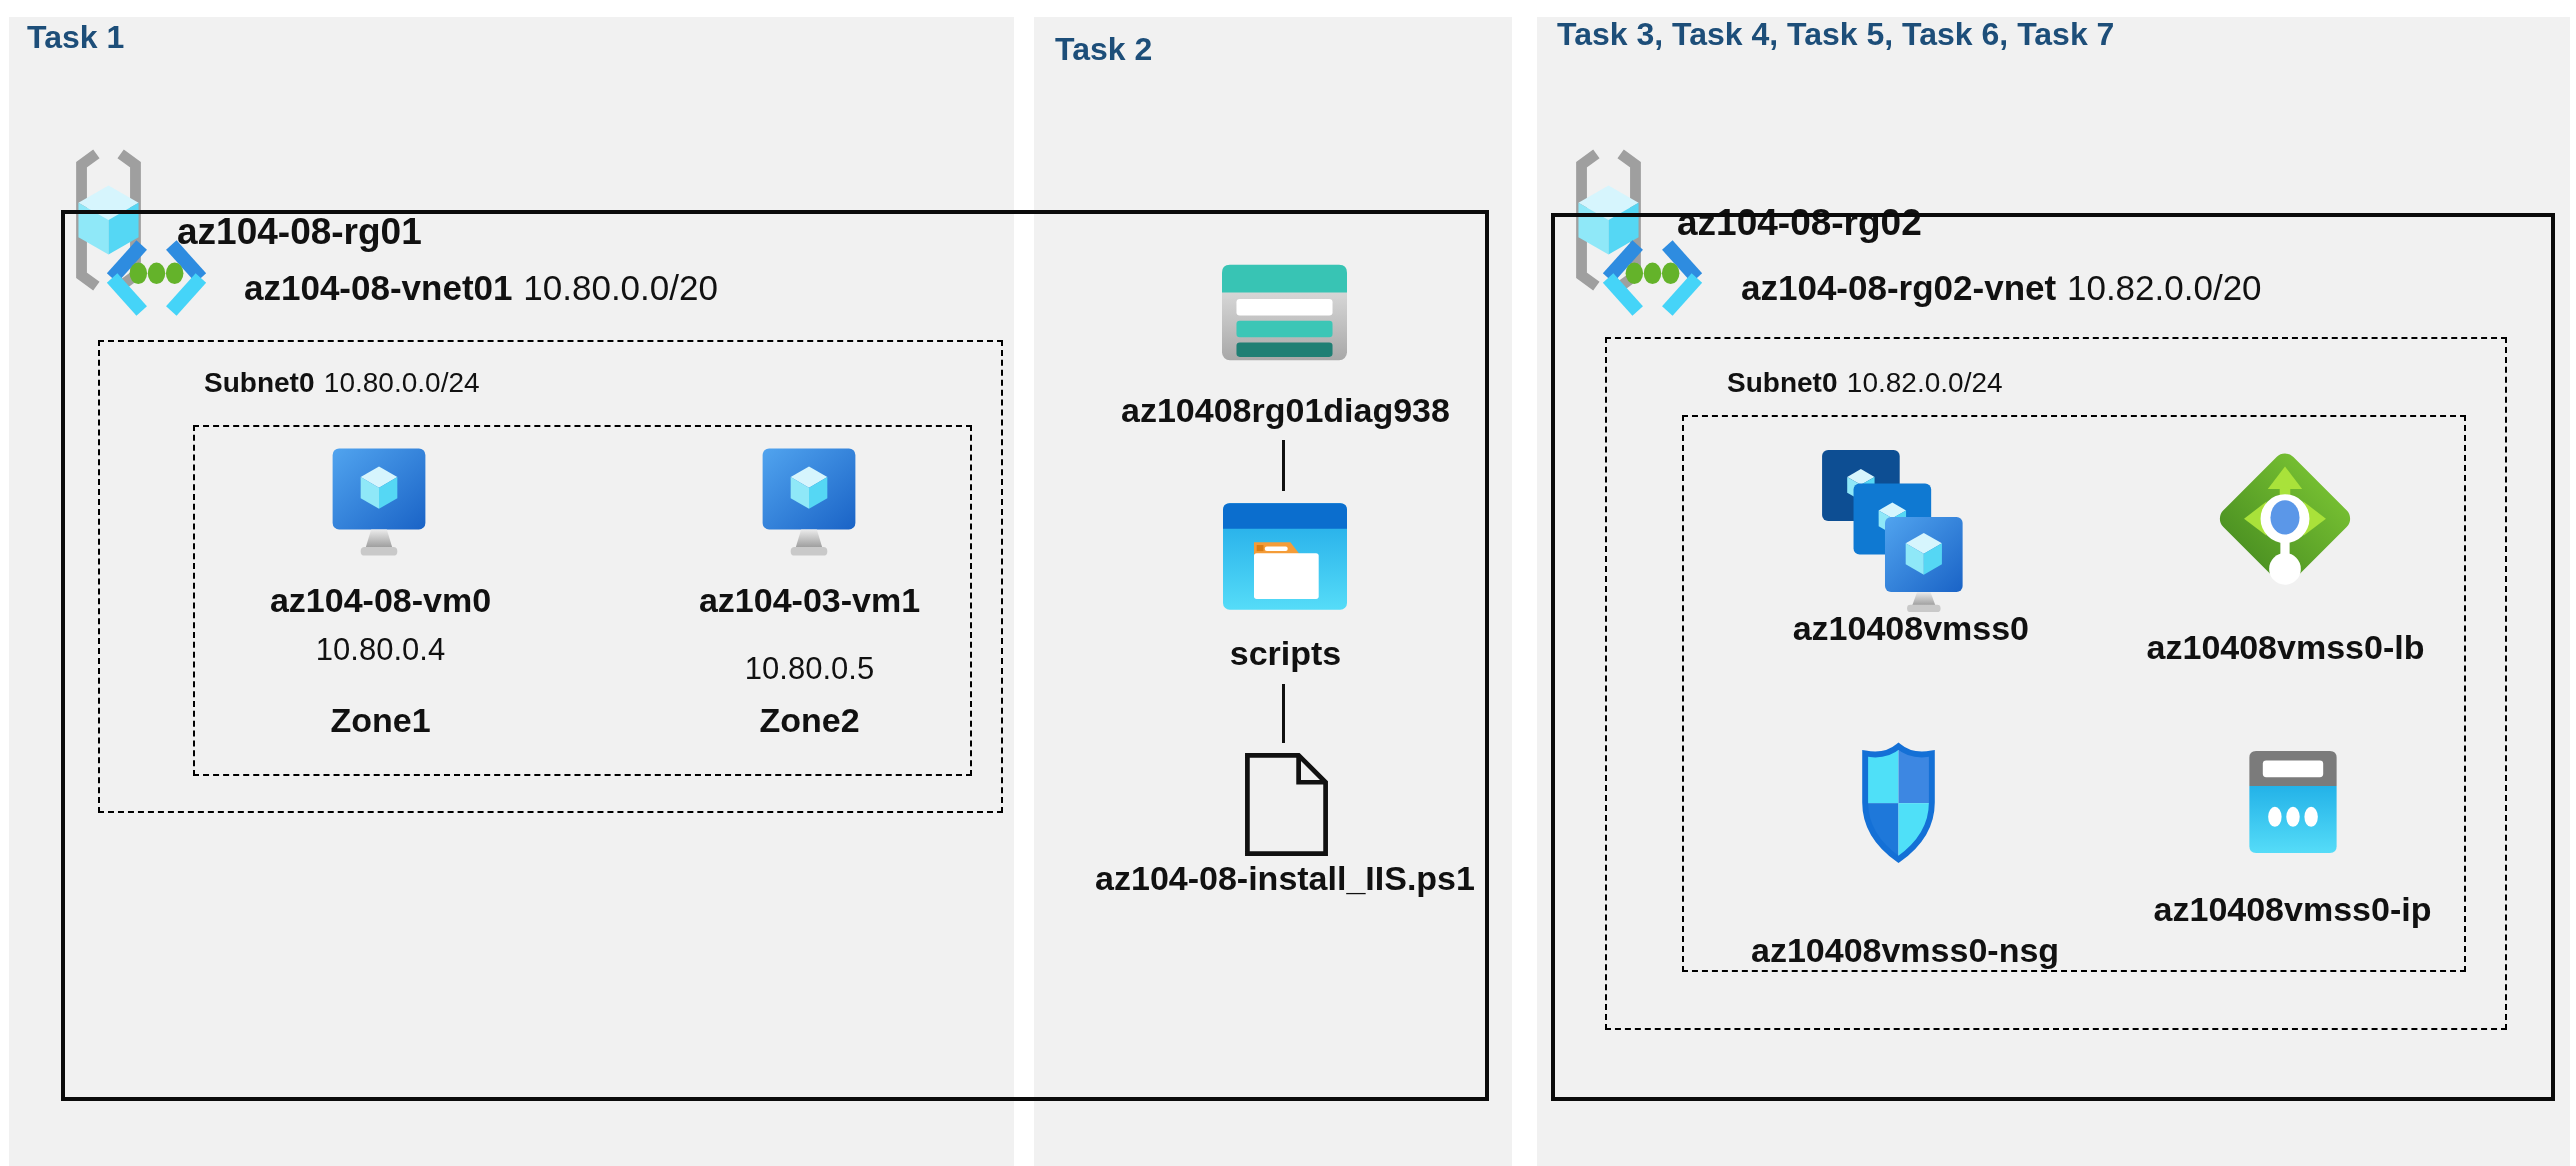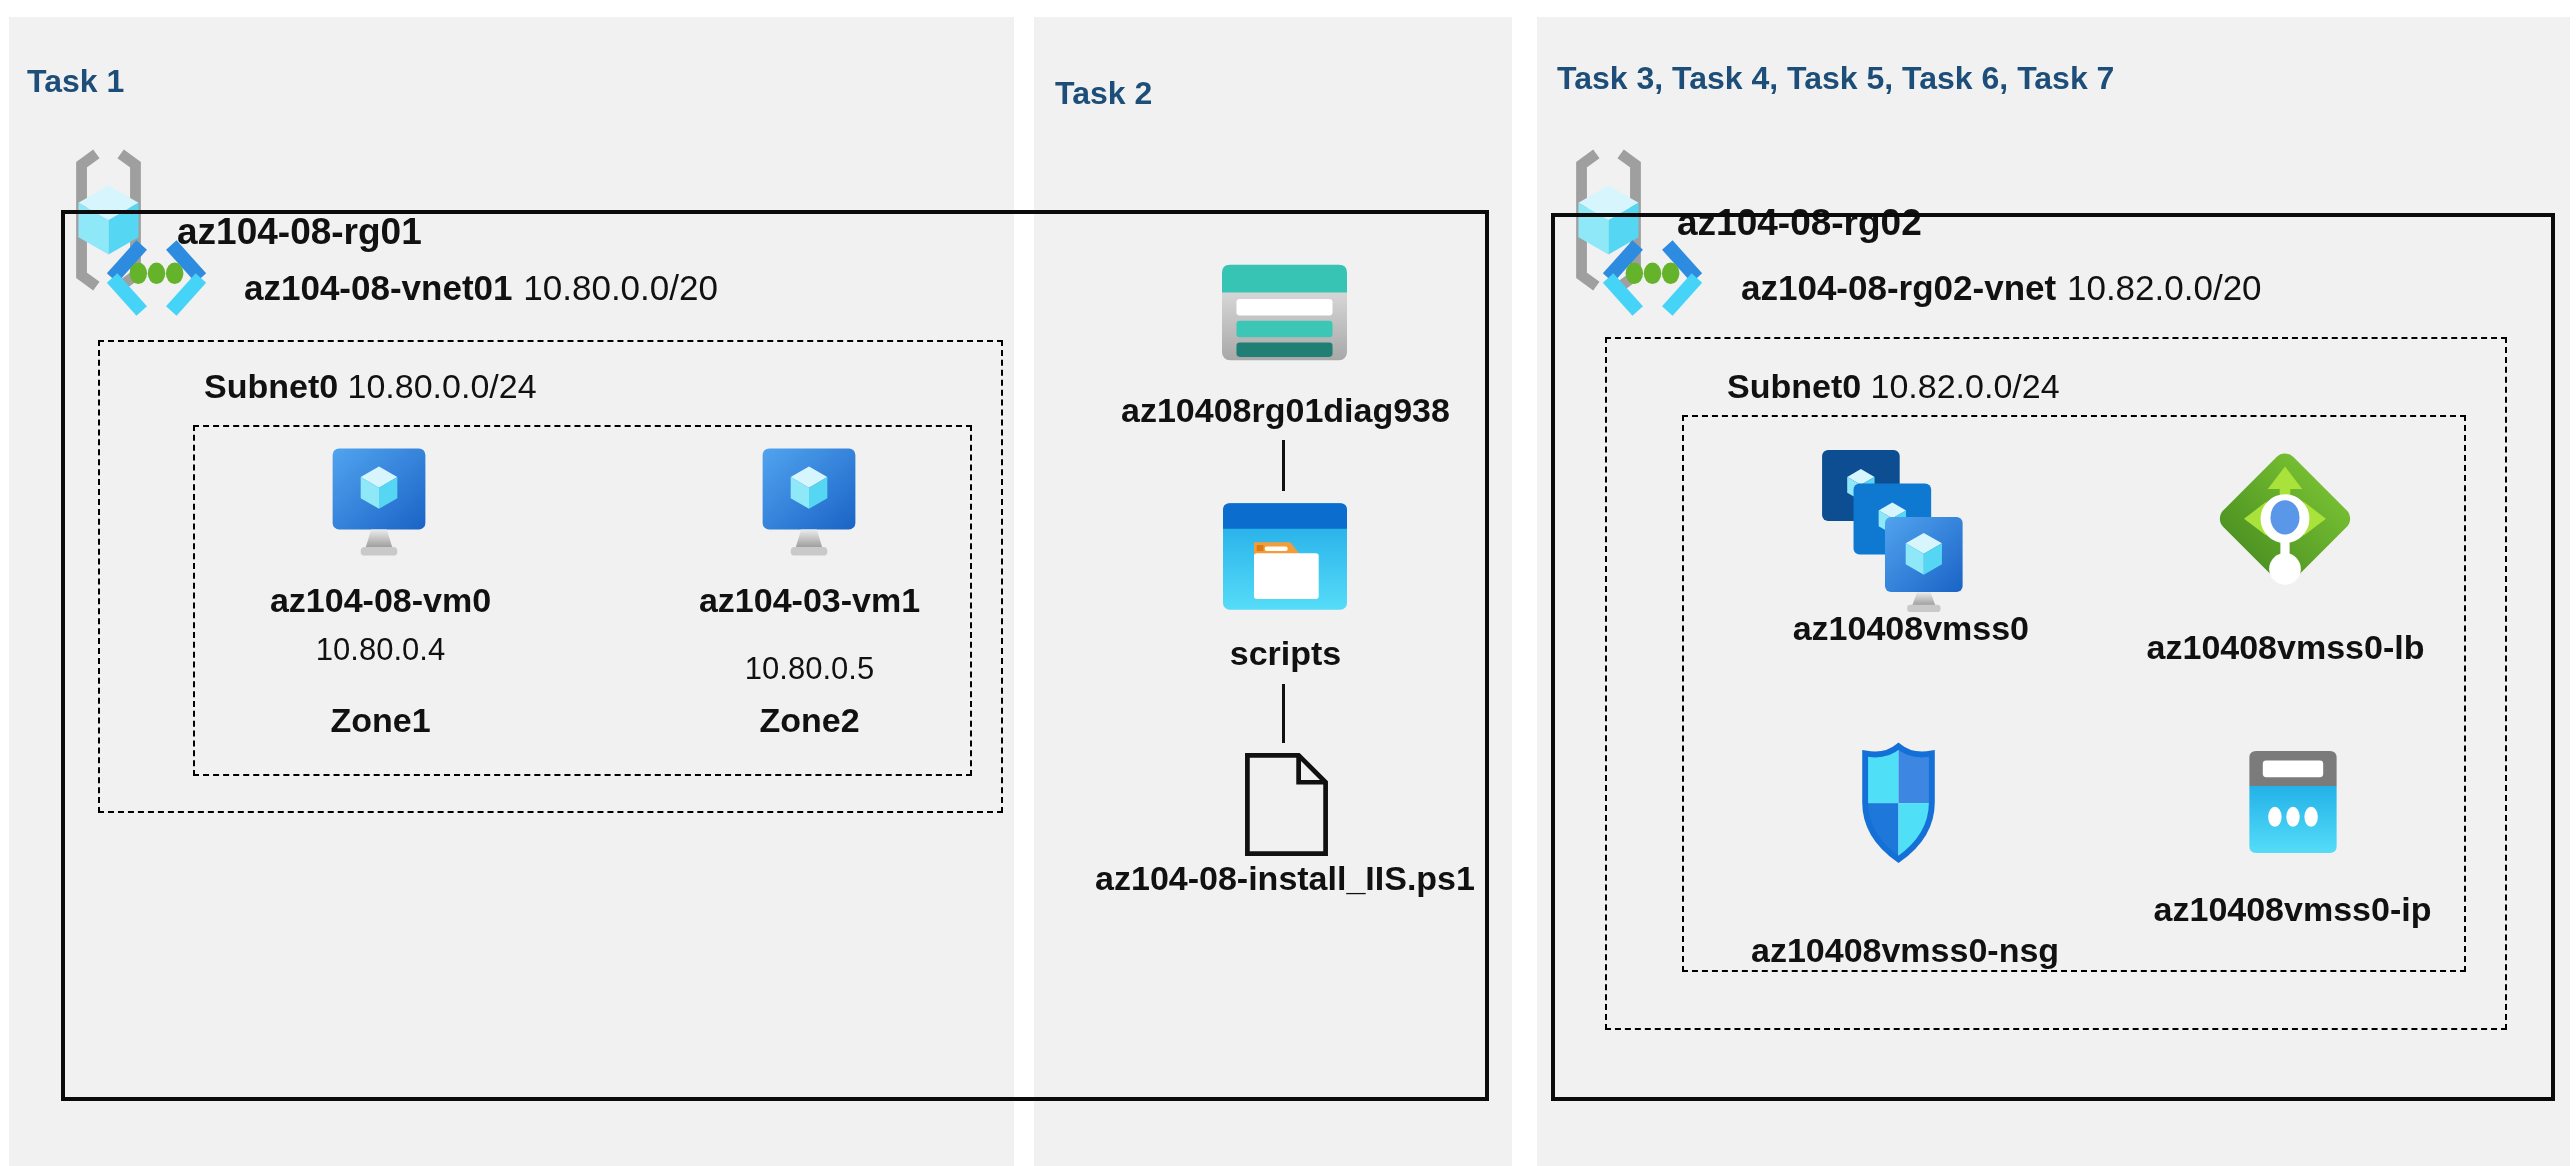--- a/index.html
+++ b/index.html
@@ -5,21 +5,21 @@
   html,body{margin:0;padding:0;}
   body{
     width:2576px;height:1166px;position:relative;background:#ffffff;
     font-family:"Liberation Sans",sans-serif;color:#111;overflow:hidden;
   }
   .panel{position:absolute;top:17px;height:1149px;background:#f1f1f1;}
   #panel-task1{left:8.8px;width:1005px;}
   #panel-task2{left:1034px;width:478px;}
   #panel-task3{left:1537px;width:1033px;}
 
-  .task-title{position:absolute;font-weight:bold;font-size:32px;color:#1d4e79;white-space:nowrap;margin-top:44px;}
+  .task-title{position:absolute;font-weight:bold;font-size:32px;color:#1d4e79;white-space:nowrap;}
   #title-task1{left:27px;top:19px;}
   #title-task2{left:1055px;top:31px;}
   #title-task3{left:1557px;top:16px;}
 
   .blackbox{position:absolute;border:4px solid #0b0b0b;}
   #box-left{left:61px;top:210px;width:1420px;height:883px;}
   #box-right{left:1551px;top:213px;width:996px;height:880px;}
 
   .dashedbox{position:absolute;border:2.7px dashed #000;}
   #subnet1-box{left:98px;top:340px;width:901px;height:469px;}
@@ -33,21 +33,21 @@
   .rg-label{position:absolute;font-size:37px;font-weight:bold;white-space:nowrap;}
   #rg1-label{left:177px;top:202px;margin-top:9px;}
   #rg2-label{left:1677px;top:202px;}
 
   .vnet-label{position:absolute;font-size:35px;white-space:nowrap;}
   .vnet-label .name{font-weight:bold;}
   .vnet-label .cidr{font-weight:normal;margin-left:10.8px;}
   #vnet1-label{left:244px;top:268px;}
   #vnet2-label{left:1741px;top:268px;}
 
-  .subnet-label{position:absolute;font-size:34px;white-space:nowrap;}
+  .subnet-label{position:absolute;font-size:28px;white-space:nowrap;}
   .subnet-label .name{font-weight:bold;}
   .subnet-label .cidr{font-weight:normal;margin-left:9.4px;}
   #subnet1-label{left:204px;top:367px;}
   #subnet2-label{left:1727px;top:367px;}
 
   .node-label{position:absolute;text-align:center;white-space:nowrap;font-weight:bold;font-size:34px;}
   .node-sub{position:absolute;text-align:center;white-space:nowrap;font-weight:normal;font-size:31px;}
 
   #vm0-name{left:257px;top:581px;width:247px;}
   #vm0-ip{left:257px;top:632px;width:247px;}

